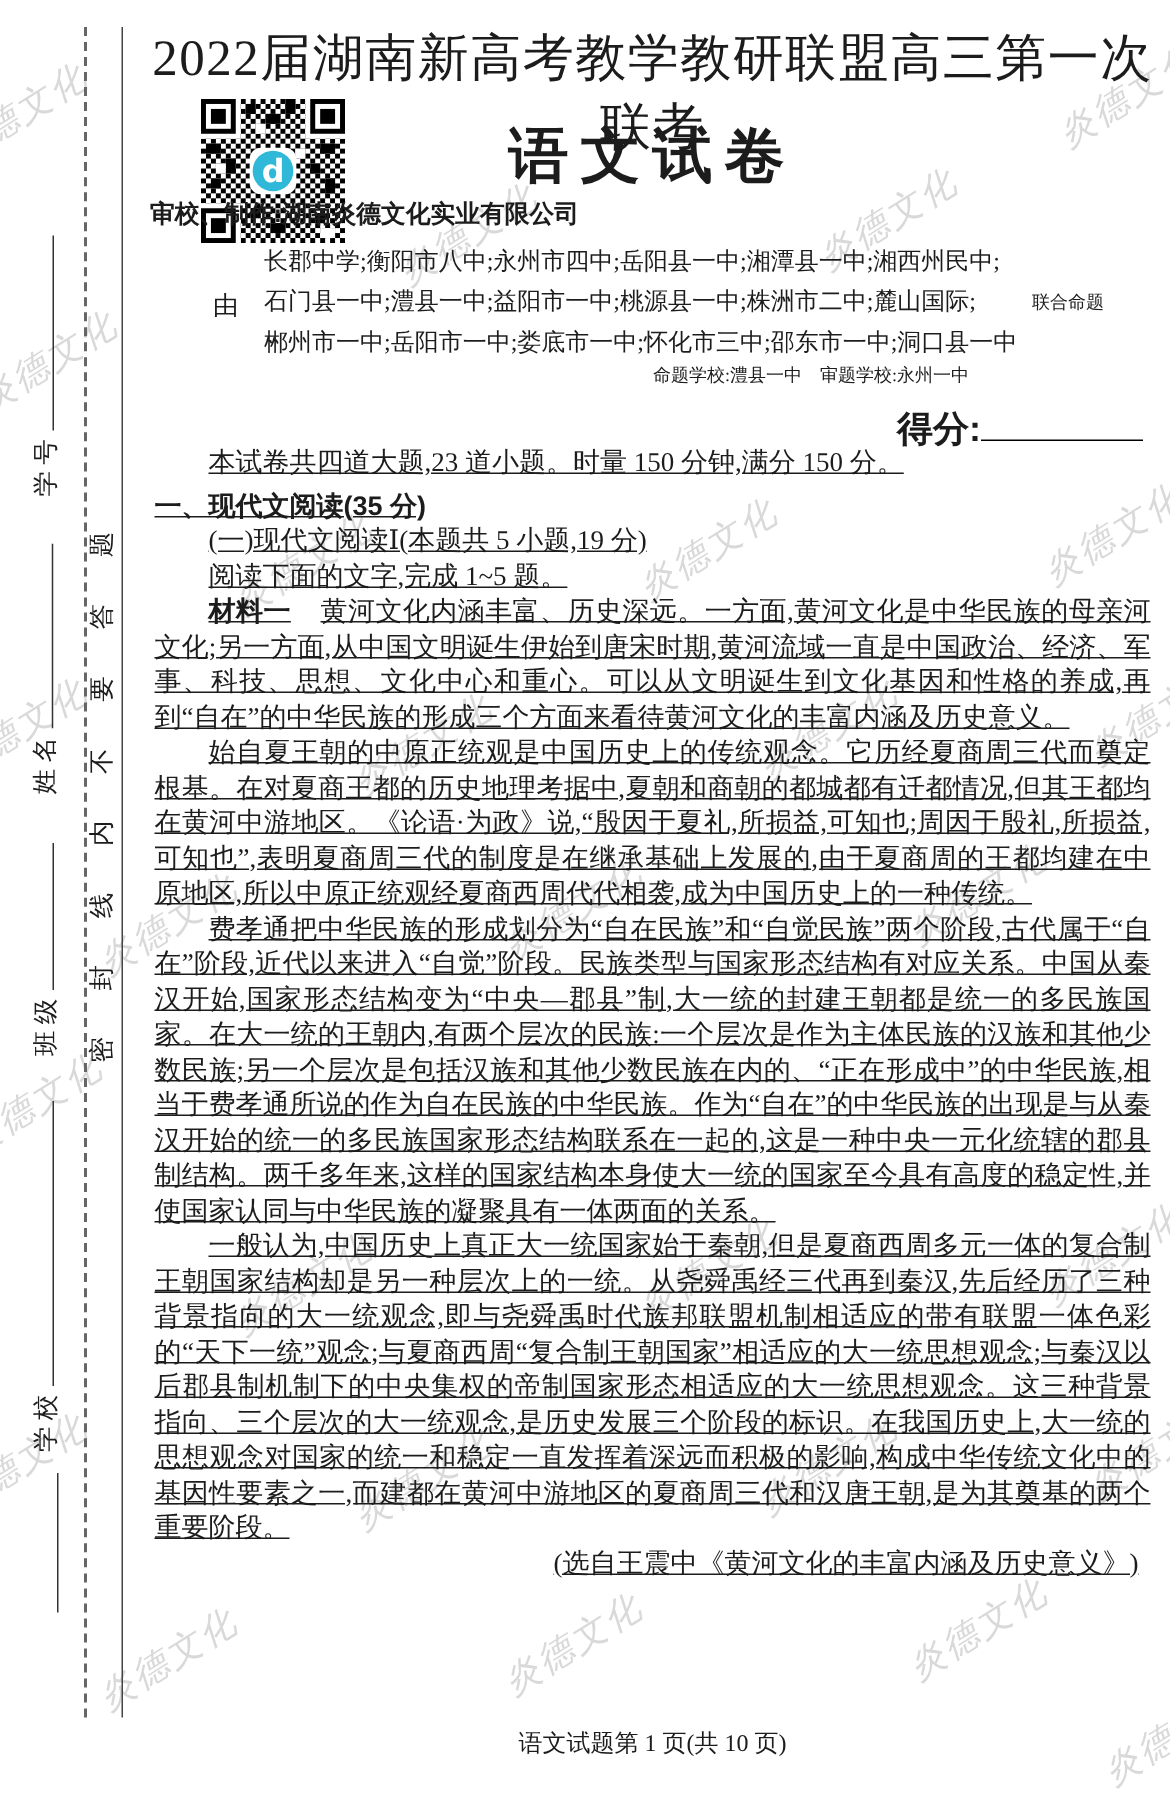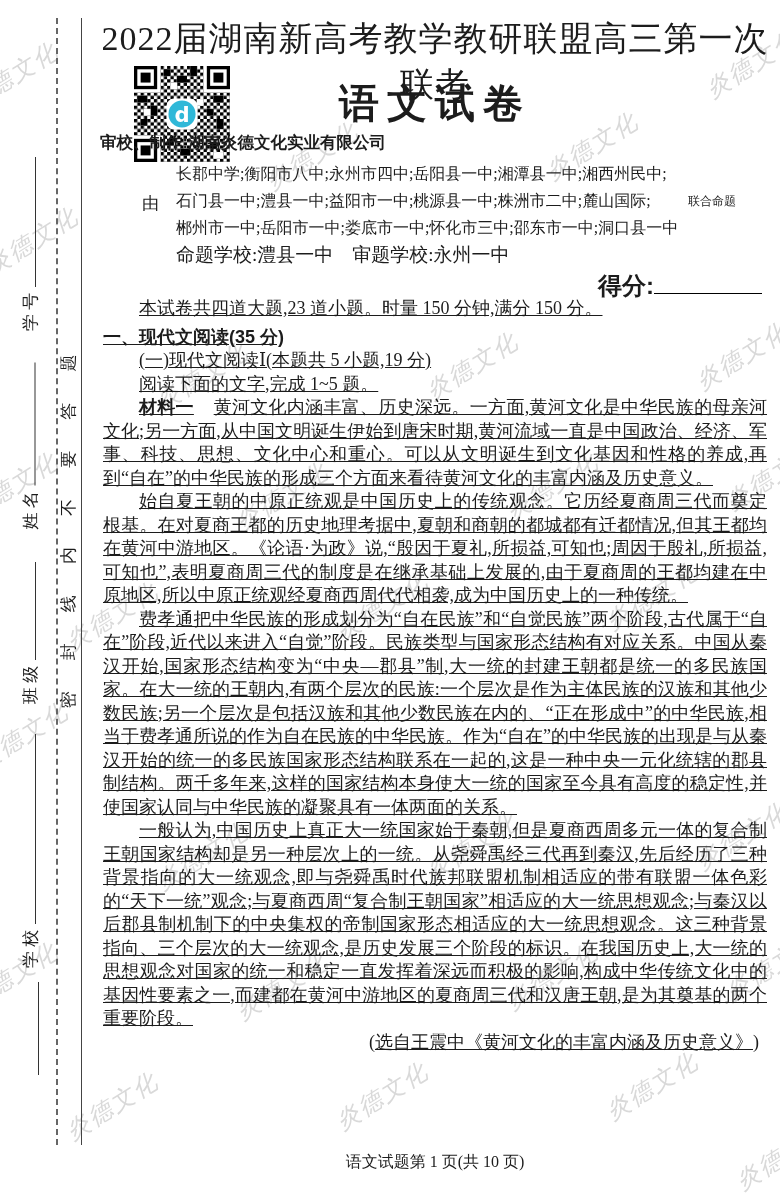--- a/index.html
+++ b/index.html
@@ -23,21 +23,21 @@
   .hdr{position:absolute;z-index:2;}
   .exam-title{left:100px;top:16px;width:670px;text-align:center;font-size:34px;letter-spacing:1px;}
   .qr{left:134px;top:66px;}
   .paper-title{left:100px;top:76px;width:670px;text-align:center;font-size:40px;font-weight:bold;
                letter-spacing:8px;font-family:"Liberation Sans","DejaVu Sans",sans-serif;}
   .producer{left:100px;top:132px;width:670px;text-align:left;font-size:16.5px;font-weight:bold;
             font-family:"Liberation Sans","DejaVu Sans",sans-serif;}
   .schline{position:absolute;left:176px;font-size:16px;white-space:nowrap;z-index:2;}
   .by{position:absolute;left:142px;top:192px;font-size:17px;z-index:2;}
   .joint{position:absolute;left:688px;top:193px;font-size:12px;z-index:2;}
-  .setter{position:absolute;left:176px;top:242px;width:470px;text-align:left;font-size:19px;z-index:2;}
+  .setter{position:absolute;left:176px;top:242px;width:470px;text-align:right;font-size:12px;z-index:2;}
   .score{position:absolute;left:598px;top:270px;font-size:24px;font-weight:bold;z-index:2;
          font-family:"Liberation Sans","DejaVu Sans",sans-serif;}
   .score .blankline{display:inline-block;width:108px;border-bottom:1.4px solid #000;height:16px;}
   
   .content{position:absolute;left:103px;top:297px;width:664px;z-index:2;font-size:18px;line-height:23.5px;text-decoration:underline;}
   .content p{margin:0;text-align:justify;}
   .indent{text-indent:2em;}
   .sec-head{font-weight:bold;margin-top:5px !important;font-family:"Liberation Sans","DejaVu Sans",sans-serif;}
   .mat{font-weight:bold;margin-right:1.1em;}
   .attr{text-align:right !important;padding-right:8px;}

